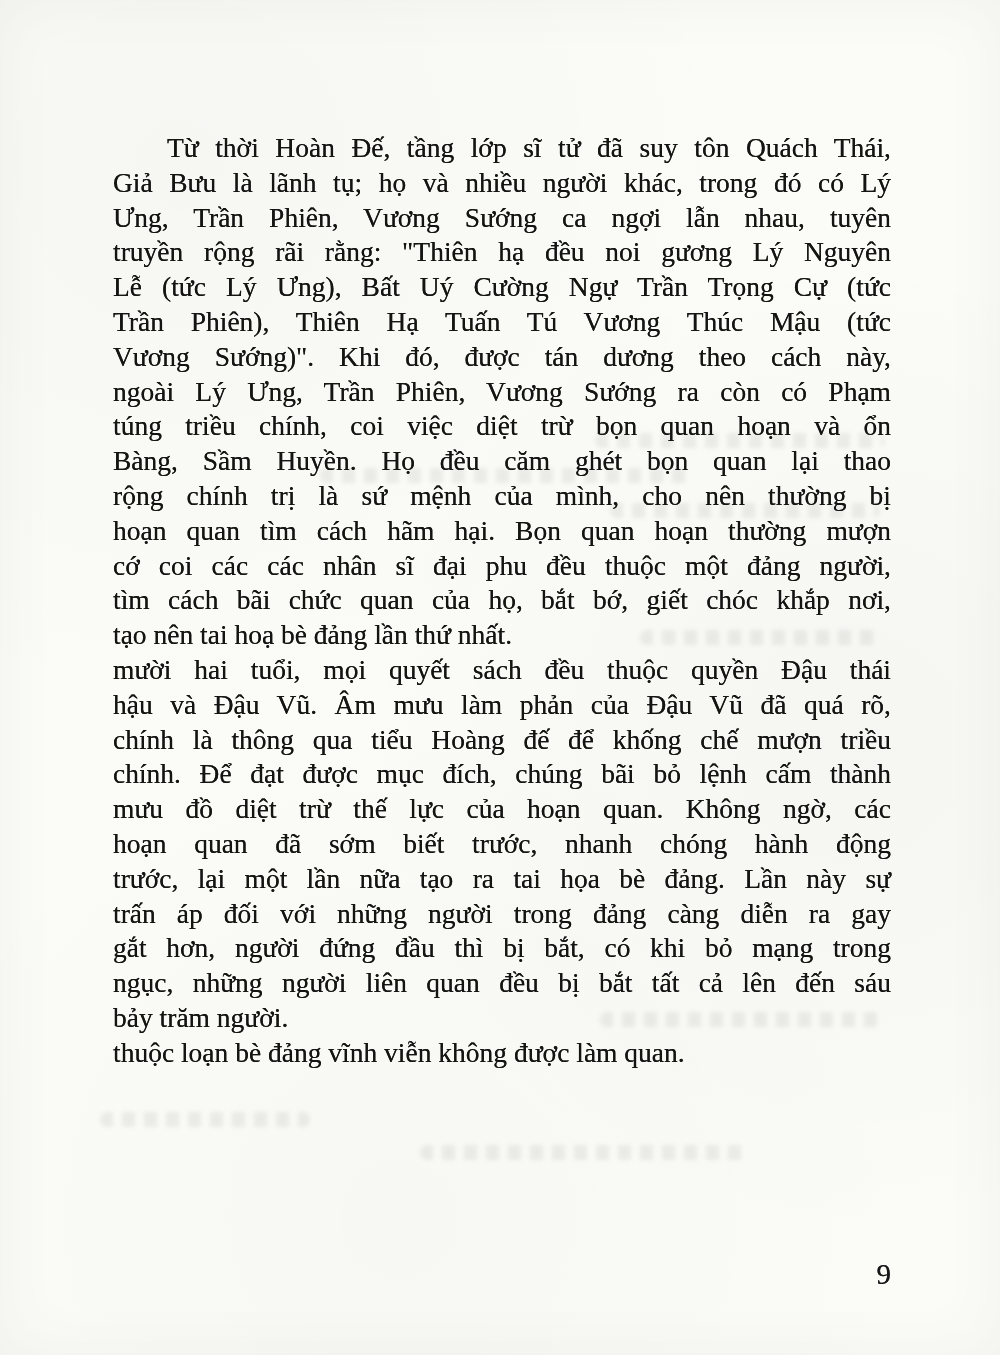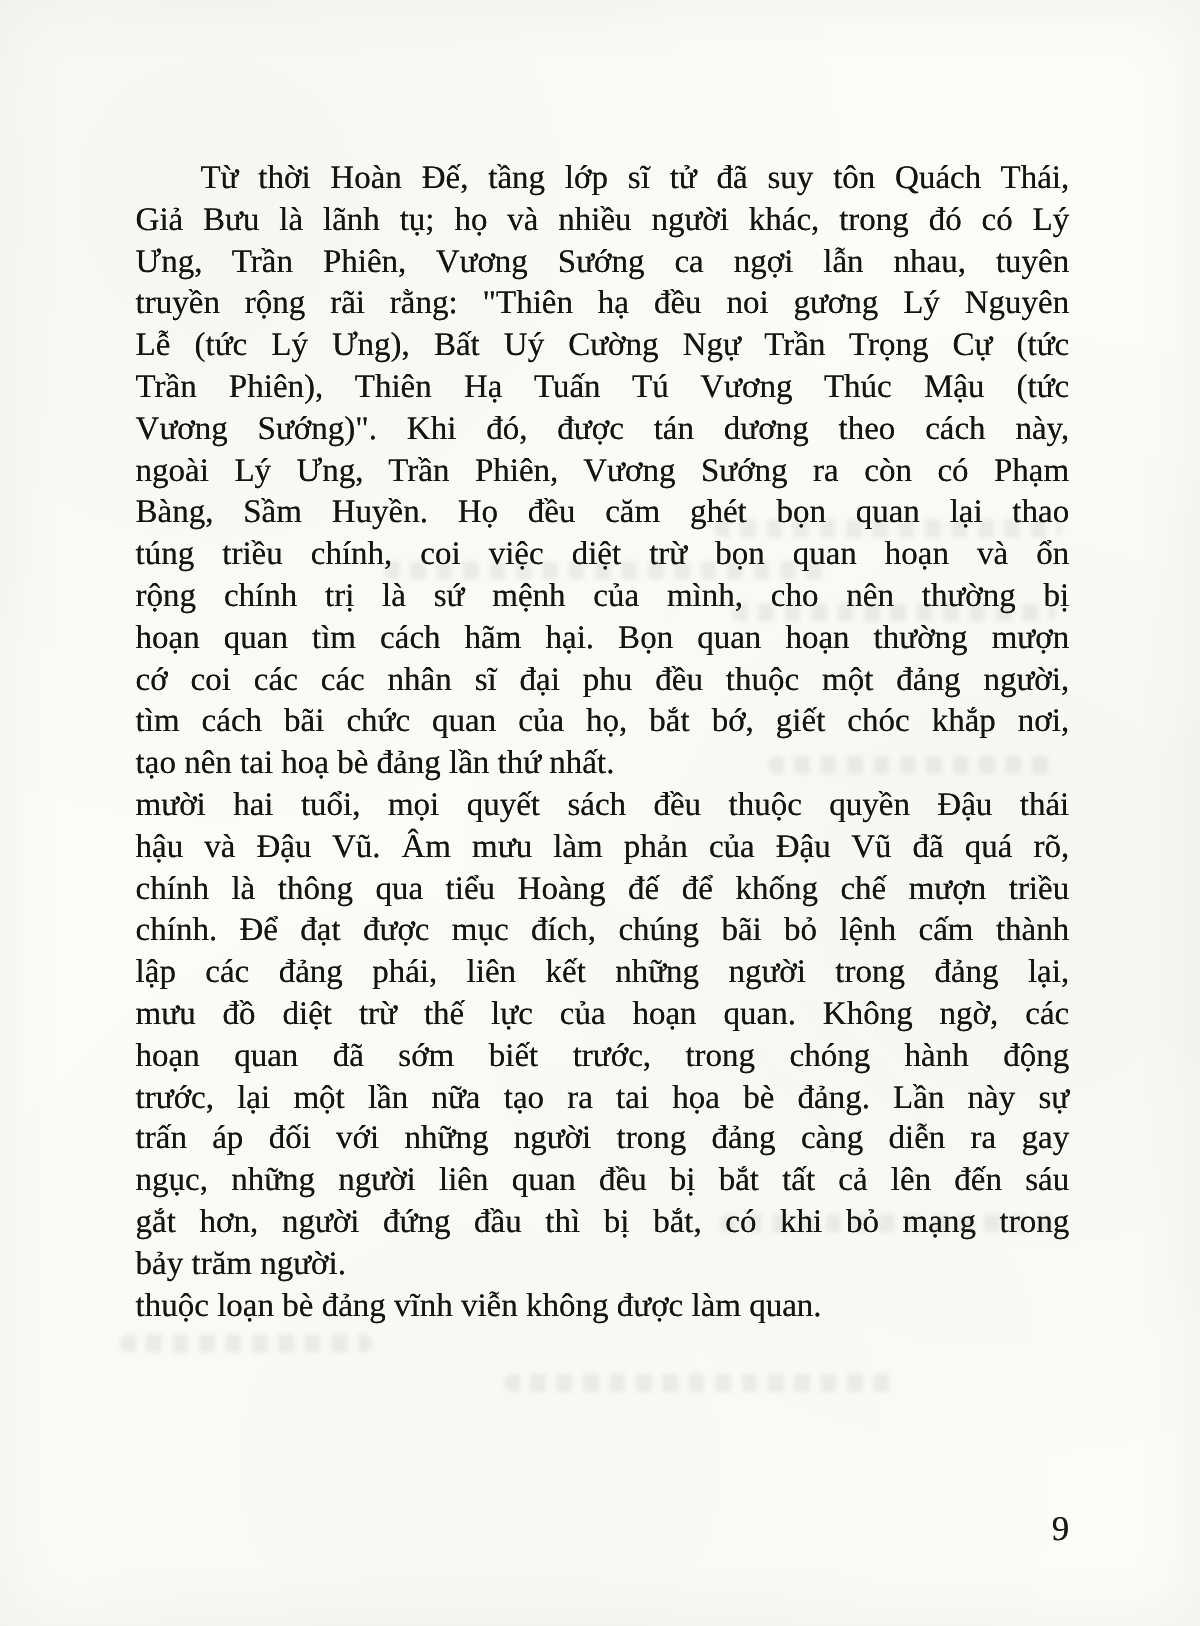--- a/index.html
+++ b/index.html
@@ -88,40 +88,39 @@
   <div class="text-block" id="text-block">
       <div class="para">
         <div class="line first">Từ thời Hoàn Đế, tầng lớp sĩ tử đã suy tôn Quách Thái,</div>
         <div class="line">Giả Bưu là lãnh tụ; họ và nhiều người khác, trong đó có Lý</div>
         <div class="line">Ưng, Trần Phiên, Vương Sướng ca ngợi lẫn nhau, tuyên</div>
         <div class="line">truyền rộng rãi rằng: "Thiên hạ đều noi gương Lý Nguyên</div>
         <div class="line">Lễ (tức Lý Ưng), Bất Uý Cường Ngự Trần Trọng Cự (tức</div>
         <div class="line">Trần Phiên), Thiên Hạ Tuấn Tú Vương Thúc Mậu (tức</div>
         <div class="line">Vương Sướng)". Khi đó, được tán dương theo cách này,</div>
         <div class="line">ngoài Lý Ưng, Trần Phiên, Vương Sướng ra còn có Phạm</div>
+        <div class="line">túng triều chính, coi việc diệt trừ bọn quan hoạn và ổn</div>
         <div class="line">Bàng, Sầm Huyền. Họ đều căm ghét bọn quan lại thao</div>
-        <div class="line">túng triều chính, coi việc diệt trừ bọn quan hoạn và ổn</div>
         <div class="line">rộng chính trị là sứ mệnh của mình, cho nên thường bị</div>
         <div class="line">hoạn quan tìm cách hãm hại. Bọn quan hoạn thường mượn</div>
         <div class="line">cớ coi các các nhân sĩ đại phu đều thuộc một đảng người,</div>
         <div class="line">tìm cách bãi chức quan của họ, bắt bớ, giết chóc khắp nơi,</div>
         <div class="line last">tạo nên tai hoạ bè đảng lần thứ nhất.</div>
       </div>
       <div class="para">
         <div class="line">mười hai tuổi, mọi quyết sách đều thuộc quyền Đậu thái</div>
         <div class="line">hậu và Đậu Vũ. Âm mưu làm phản của Đậu Vũ đã quá rõ,</div>
         <div class="line">chính là thông qua tiểu Hoàng đế để khống chế mượn triều</div>
         <div class="line">chính. Để đạt được mục đích, chúng bãi bỏ lệnh cấm thành</div>
-        <div class="line">lập các đảng phái, liên kết những người trong đảng lại,</div>
         <div class="line">mưu đồ diệt trừ thế lực của hoạn quan. Không ngờ, các</div>
-        <div class="line">hoạn quan đã sớm biết trước, trong chóng hành động</div>
+        <div class="line">hoạn quan đã sớm biết trước, nhanh chóng hành động</div>
         <div class="line">trước, lại một lần nữa tạo ra tai họa bè đảng. Lần này sự</div>
         <div class="line">trấn áp đối với những người trong đảng càng diễn ra gay</div>
+        <div class="line">gắt hơn, người đứng đầu thì bị bắt, có khi bỏ mạng trong</div>
         <div class="line">ngục, những người liên quan đều bị bắt tất cả lên đến sáu</div>
-        <div class="line">gắt hơn, người đứng đầu thì bị bắt, có khi bỏ mạng trong</div>
         <div class="line last">bảy trăm người.</div>
       </div>
       <div class="para">
         <div class="line last">thuộc loạn bè đảng vĩnh viễn không được làm quan.</div>
       </div>
     </div>
 
   <div class="page-number">9</div>
 </div>
 

